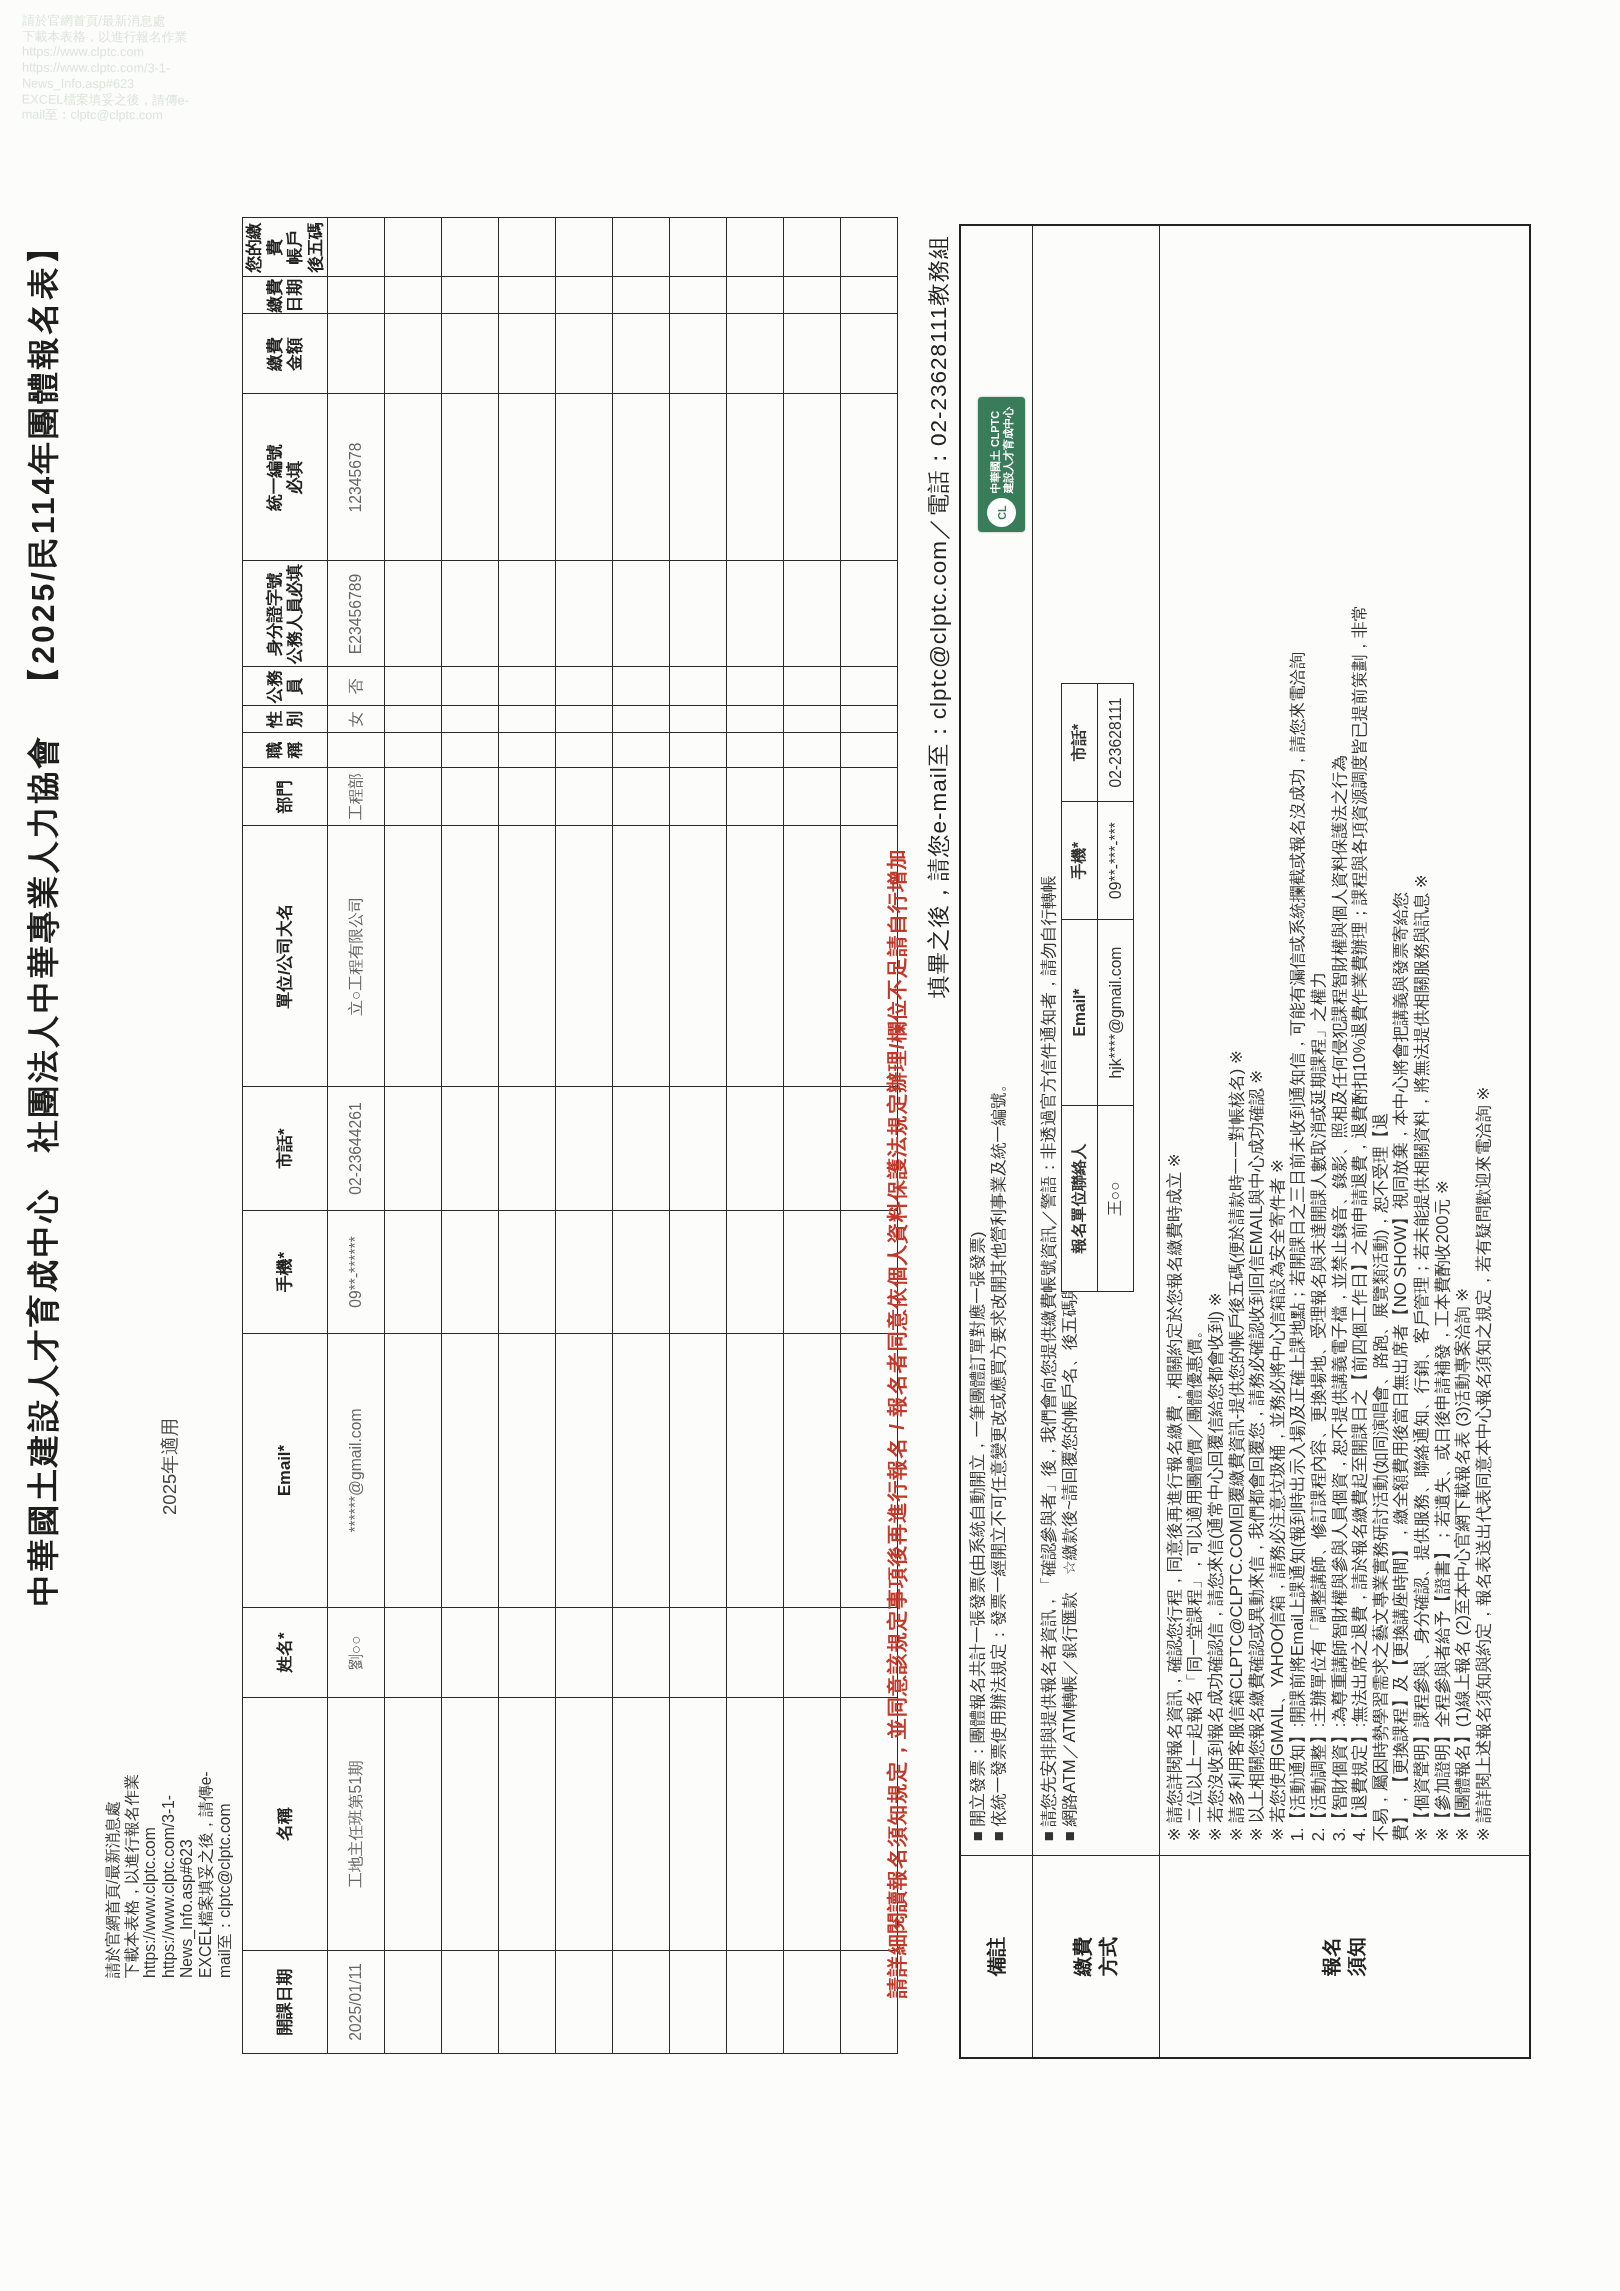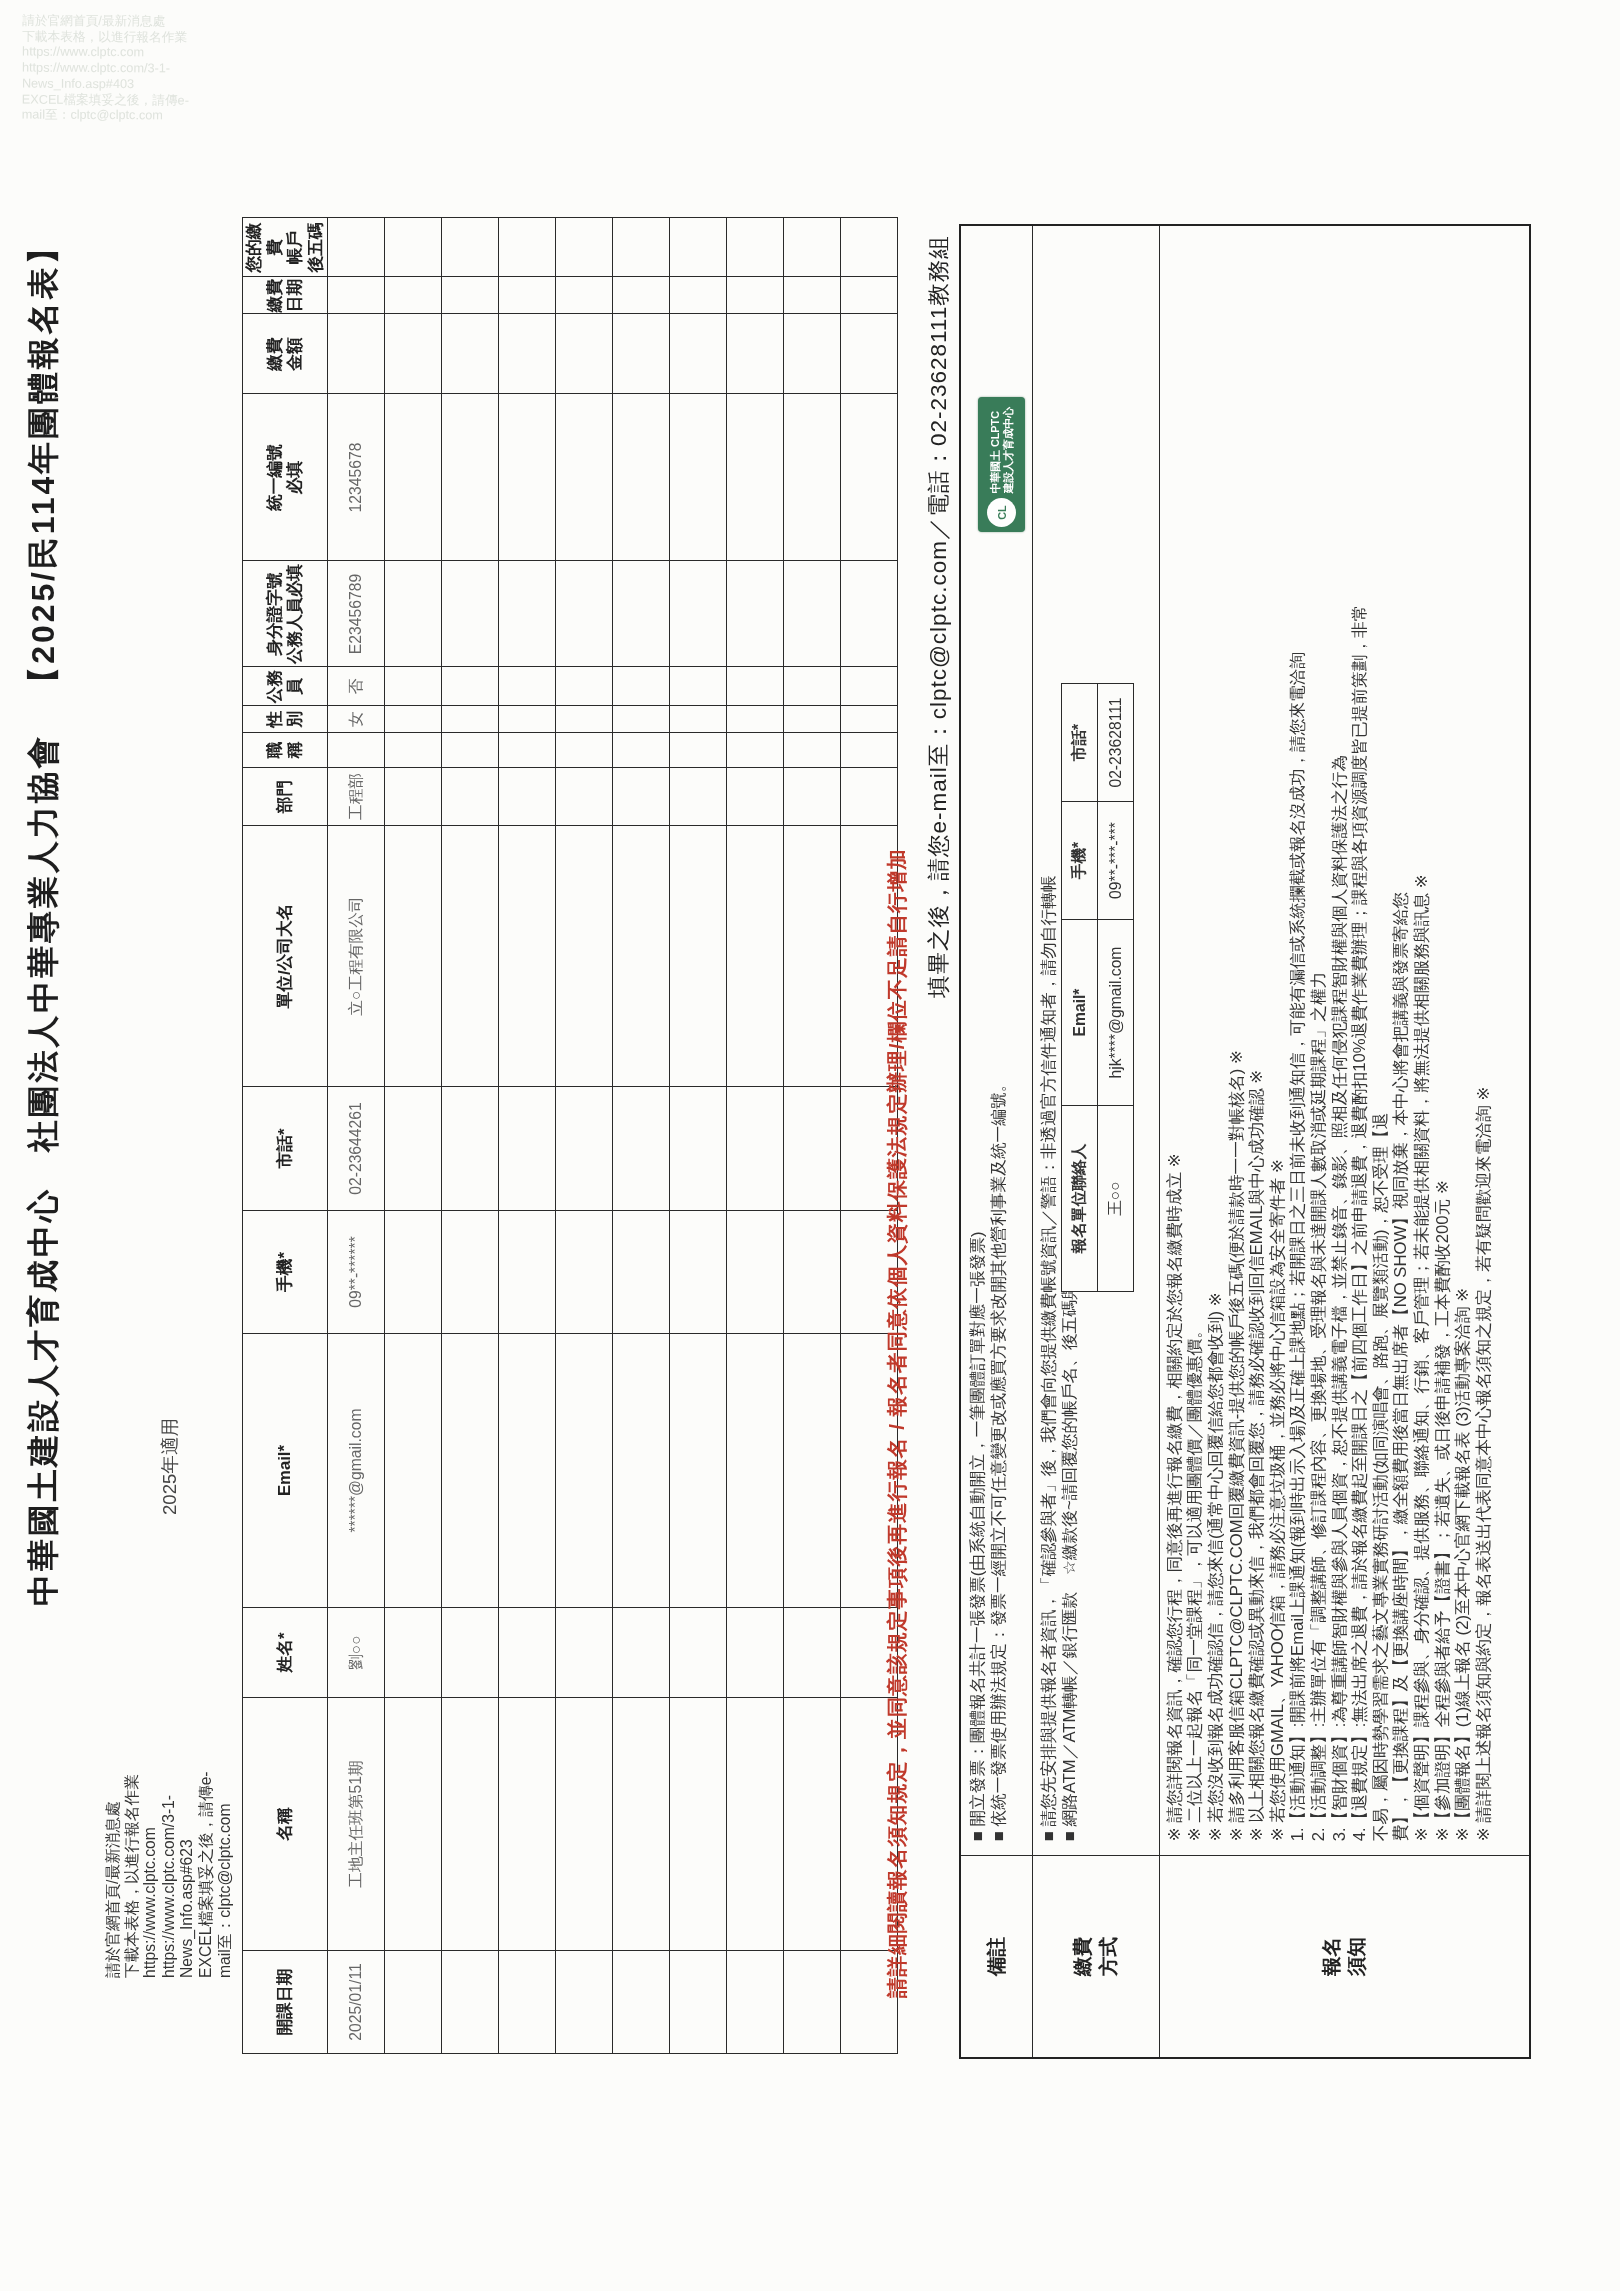--- a/index.html
+++ b/index.html
@@ -45,21 +45,21 @@
 </style>
 </head>
 <body>
 
 <div class="page">
 
   <div class="ghost">請於官網首頁/最新消息處
 下載本表格，以進行報名作業
 https://www.clptc.com
 https://www.clptc.com/3-1-
-News_Info.asp#403
+News_Info.asp#623
 EXCEL檔案填妥之後，請傳e-
 mail至：clptc@clptc.com</div>
 
   <div class="doc">
 
     <div class="abs title" style="left:686px;top:21.6px;">中華國土建設人才育成中心　社團法人中華專業人力協會　【2025/民114年團體報名表】</div>
 
     <div class="abs urlblock" style="left:314px;top:104px;width:421px;">請於官網首頁/最新消息處
 下載本表格，以進行報名作業
 https://www.clptc.com

